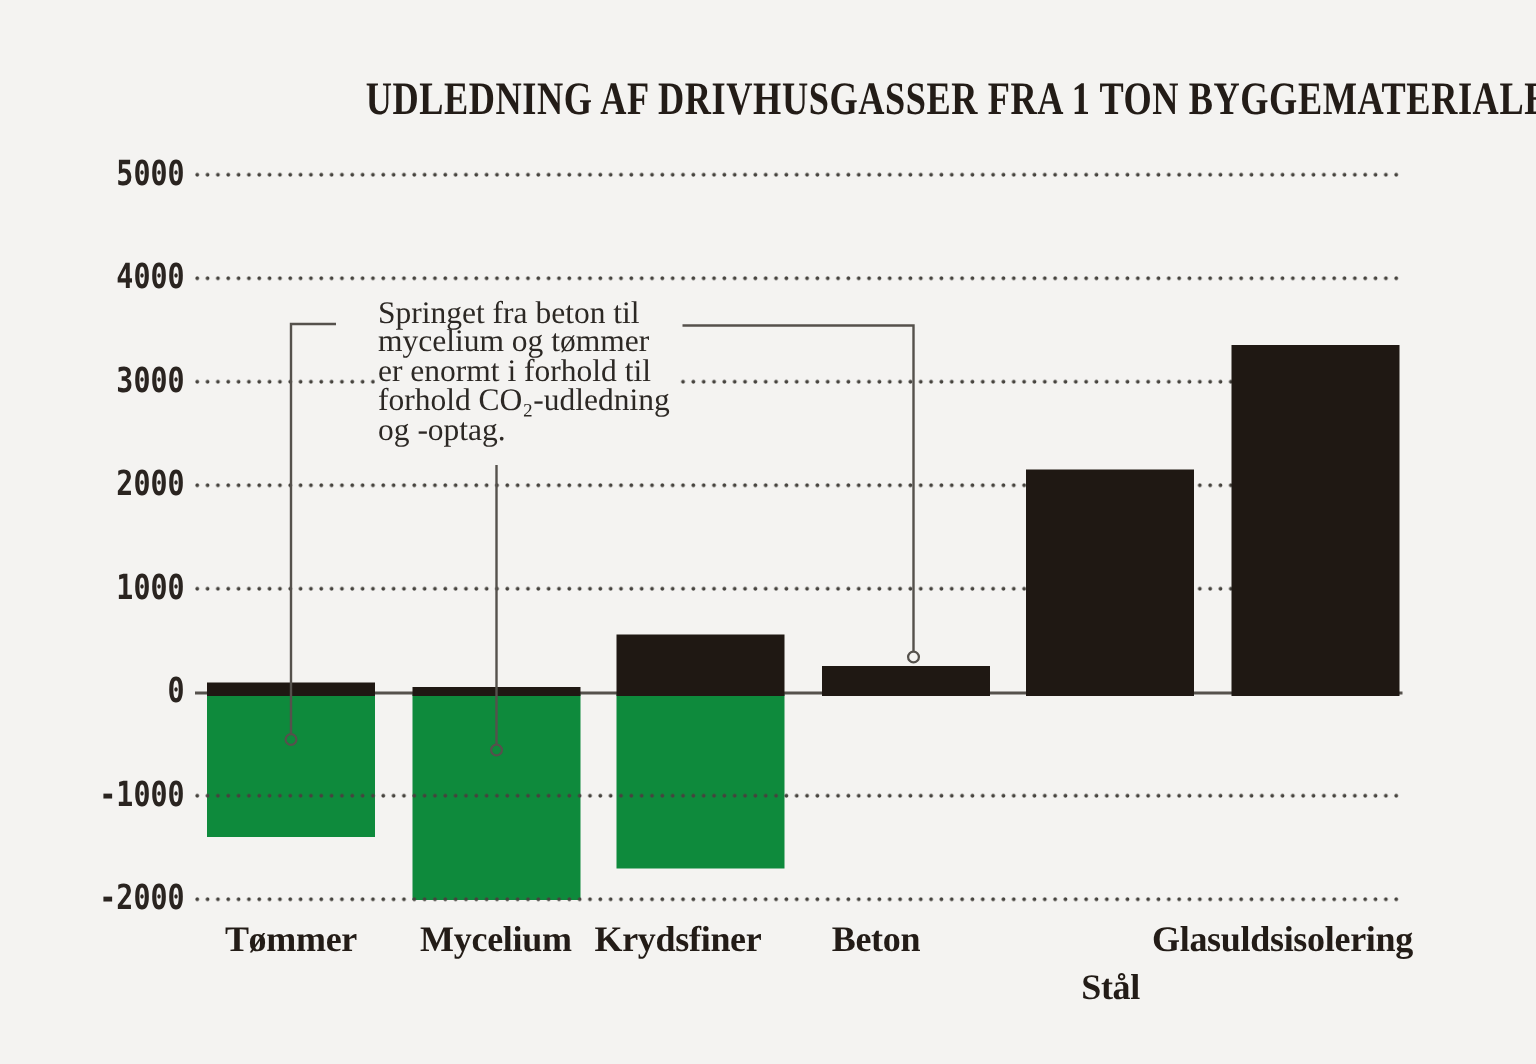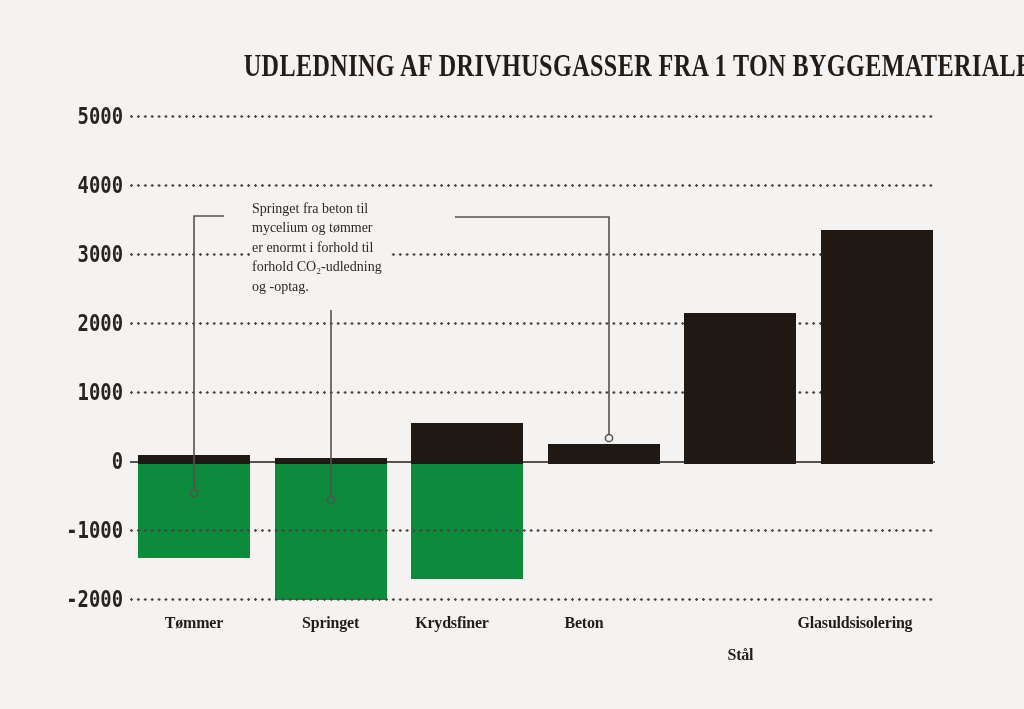--- a/index.html
+++ b/index.html
@@ -66,35 +66,35 @@
   }
   .bar-negative {
     position: absolute;
     background: #0e8a3c;
     z-index: 1;
   }
   .x-axis-label {
     position: absolute;
     top: 614px;
     text-align: center;
-    font-size: 16px;
+    font-size: 24px;
     font-weight: 700;
     color: #231c17;
     letter-spacing: -0.2px;
     white-space: nowrap;
     z-index: 2;
   }
   .annotation {
     position: absolute;
     left: 250px;
     top: 197px;
     width: fit-content;
     background: #f4f3f1;
     padding: 2px 6px 4px 2px;
-    font-size: 14px;
+    font-size: 21px;
     line-height: 19.4px;
     font-weight: 500;
     color: #2c2824;
     z-index: 5;
   }
   .connector-layer {
     position: absolute;
     left: 0; top: 0;
     width: 1024px; height: 709px;
     z-index: 4;
@@ -133,21 +133,21 @@
       <div class="bar-positive" style="left: 274.6px; width: 112px; top: 458.045px; height: 5.955px;"></div>
       <div class="bar-negative" style="left: 274.6px; width: 112px; top: 461.5px; height: 138.2px;"></div>
       <div class="bar-positive" style="left: 411.2px; width: 112px; top: 423.495px; height: 40.505px;"></div>
       <div class="bar-negative" style="left: 411.2px; width: 112px; top: 461.5px; height: 117.47px;"></div>
       <div class="bar-positive" style="left: 547.8px; width: 112px; top: 444.225px; height: 19.775px;"></div>
       <div class="bar-positive" style="left: 684.4px; width: 112px; top: 312.935px; height: 151.065px;"></div>
       <div class="bar-positive" style="left: 821px; width: 112px; top: 230.015px; height: 233.985px;"></div>
     </div>
   <div id="labels-layer">
       <div class="x-axis-label" style="left: 84px; width: 220px;">Tømmer</div>
-      <div class="x-axis-label" style="left: 220.6px; width: 220px;">Springet</div>
+      <div class="x-axis-label" style="left: 220.6px; width: 220px;">Mycelium</div>
       <div class="x-axis-label" style="left: 342px; width: 220px;">Krydsfiner</div>
       <div class="x-axis-label" style="left: 474px; width: 220px;">Beton</div>
       <div class="x-axis-label" style="left: 630.4px; width: 220px; margin-top: 32px;">Stål</div>
       <div class="x-axis-label" style="left: 745px; width: 220px;">Glasuldsisolering</div>
     </div>
 
   <svg id="connector-layer" class="connector-layer">
       <polyline points="224,216 194,216 194,489" fill="none" stroke="#55514c" stroke-width="1.6"></polyline>
       <circle cx="194" cy="493" r="3.6" fill="none" stroke="#55514c" stroke-width="1.5"></circle>
       <polyline points="331,310 331,496" fill="none" stroke="#55514c" stroke-width="1.6"></polyline>

